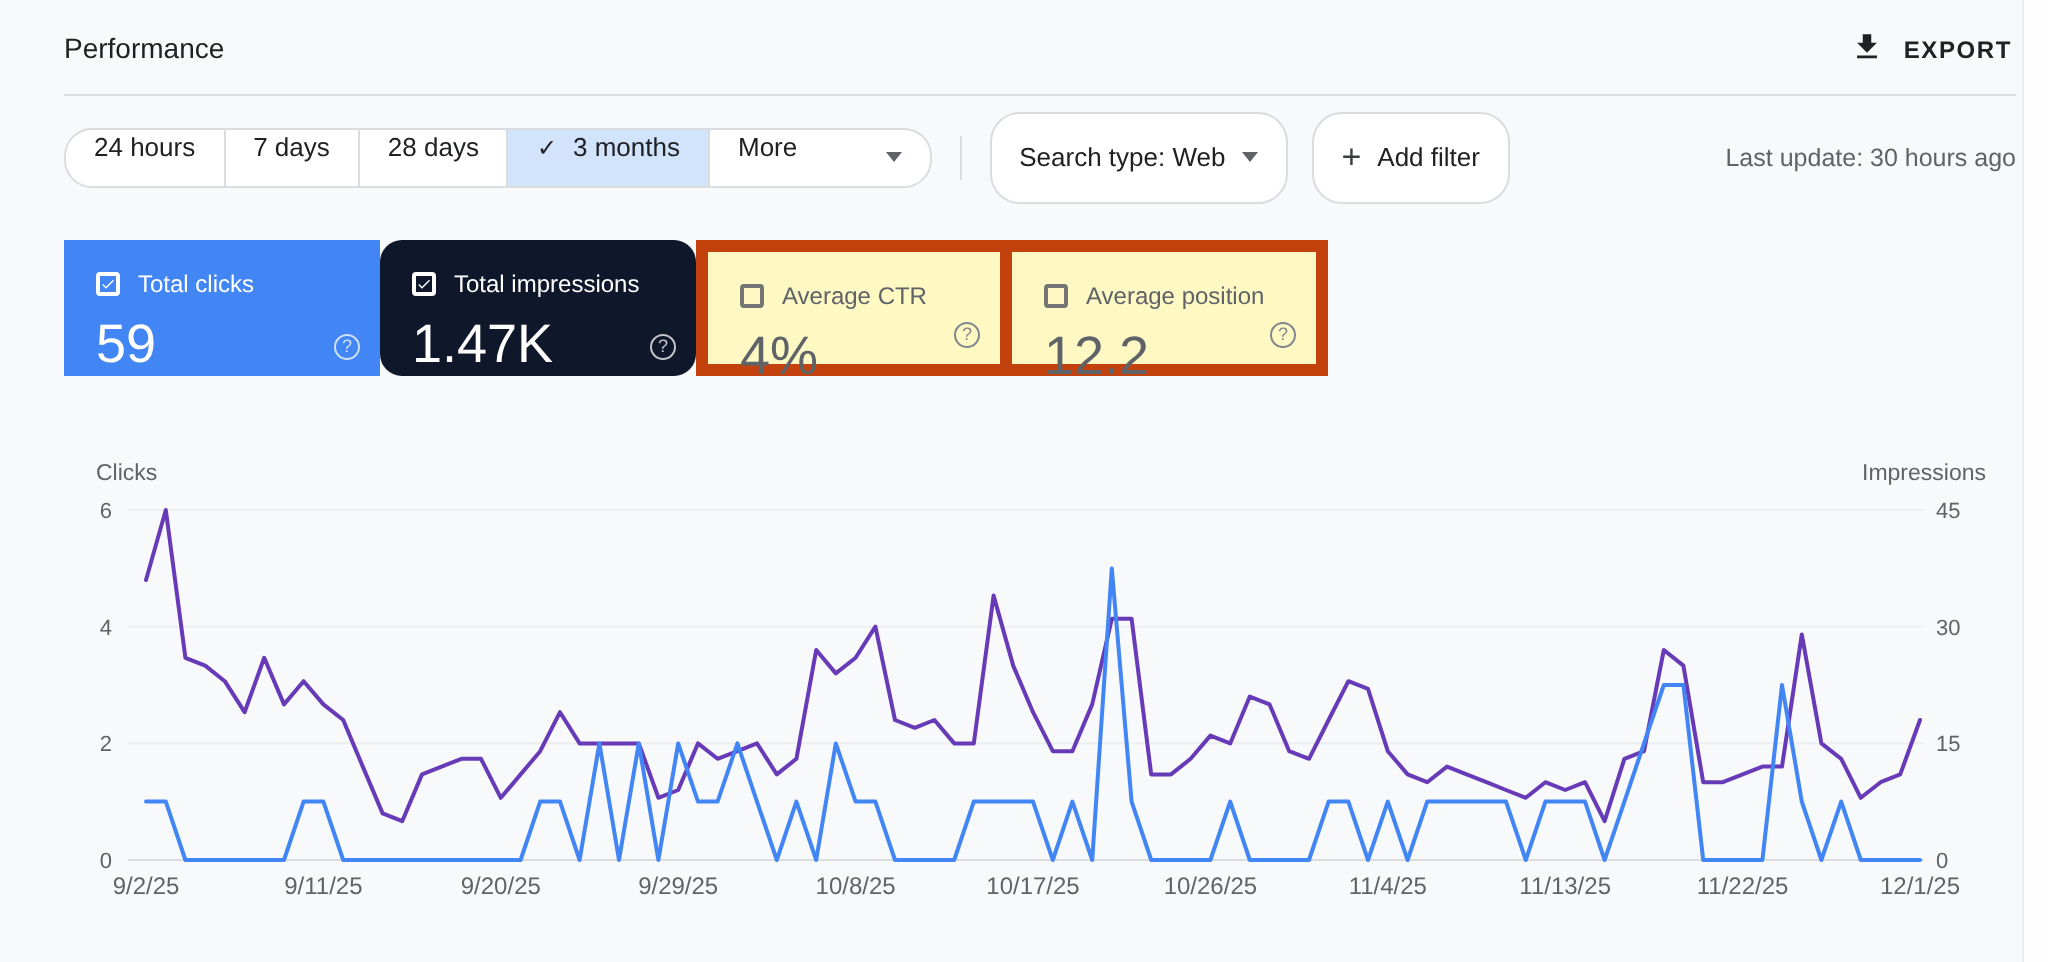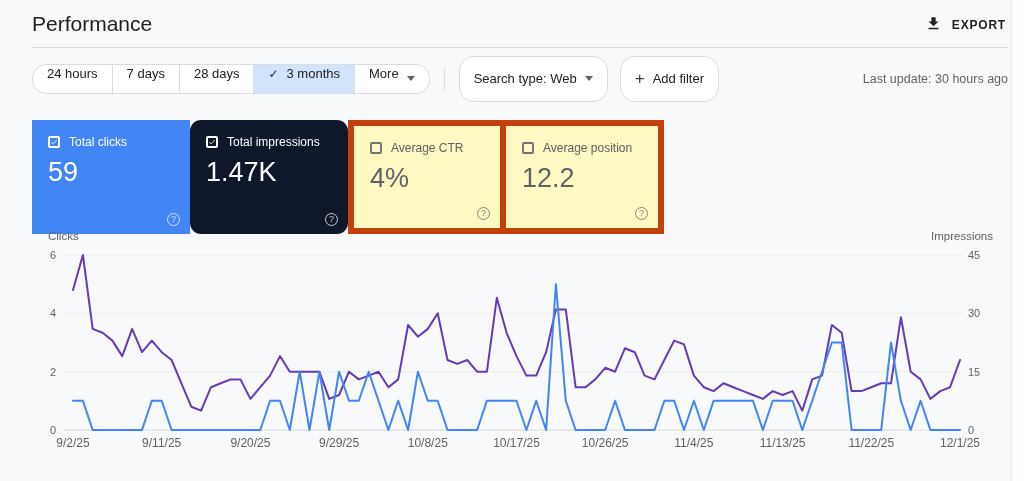--- a/index.html
+++ b/index.html
@@ -4,44 +4,44 @@
 <style>
   * { margin:0; padding:0; box-sizing:border-box; }
   html,body { width:1024px; height:481px; }
   body {
     font-family:"Liberation Sans","DejaVu Sans",sans-serif;
     background:#f8f9fa; color:#202124; position:relative; overflow:hidden;
   }
   
   .topbar { height:48px; margin:0 16px 0 32px; border-bottom:1px solid #dadce0;
             display:flex; align-items:center; }
-  .page-title { font-size:21px; font-weight:400; color:#202124; flex:1; }
+  .page-title { font-size:14px; font-weight:400; color:#202124; flex:1; }
   .export-btn { display:flex; align-items:flex-end; gap:10px; cursor:pointer; padding:4px 2px; }
   .export-btn svg { display:block; }
   .export-label { font-size:12px; font-weight:600; letter-spacing:.8px; color:#202124; }
   
   .toolbar { margin:15px 16px 0 32px; display:flex; align-items:center; height:31px; }
   .chip-group { display:flex; align-items:stretch; height:30px; background:#fff;
                 border:1px solid #dadce0; border-radius:14px; overflow:hidden; }
   .seg { display:flex; align-items:flex-end; padding:12px 14px; font-size:13px; color:#202124;
          border-right:1px solid #dadce0; cursor:pointer; white-space:nowrap; }
-  .seg:last-child { border-right:none; }
+  .seg:last-child { border-right:none;gap:36px; }
   .seg.selected { background:#d2e3fc; font-weight:500; }
   .seg .check { margin-right:8px; font-size:12px; }
   .caret { width:0; height:0; border-left:4px solid transparent; border-right:4px solid transparent;
            border-top:5px solid #5f6368; margin-left:8px; }
   .vsep { width:1px; height:22px; background:#dadce0; margin:0 14px; }
   .pill { height:46px; background:#fff; border:1px solid #dadce0; border-radius:15px;
           display:flex; align-items:center; padding:0 14px; font-size:13px; color:#202124;
           margin-right:12px; cursor:pointer; white-space:nowrap; }
   .plus { font-size:17px; font-weight:400; color:#3c4043; margin-right:8px; line-height:1; }
   .last-update { margin-left:auto; font-size:12.5px; color:#5f6368; }
   
   .cards { margin:26px 0 0 32px; display:flex; }
-  .card { width:158px; height:114px; position:relative; padding:15px 16px; cursor:pointer; }
+  .card { width:158px; height:68px; position:relative; padding:15px 16px; cursor:pointer; }
   .card.white { background:#fef9c3; border:6px solid #c2410c; }
   .card.white + .card.white { border-left:none; }
   .card-top { display:flex; align-items:center; gap:9px; }
   .cbx { width:12px; height:12px; border:2px solid #757575; border-radius:2px; flex:none;
          display:flex; align-items:center; justify-content:center; }
   .card.sel .cbx { border-color:#fff; }
   .cbx svg { display:block; }
   .card-label { font-size:12px; font-weight:500; color:#5f6368; white-space:nowrap; }
   .card.sel .card-label { color:#fff; }
   .card-value { font-size:27px; font-weight:400; color:#5f6368; margin-top:8px; }

